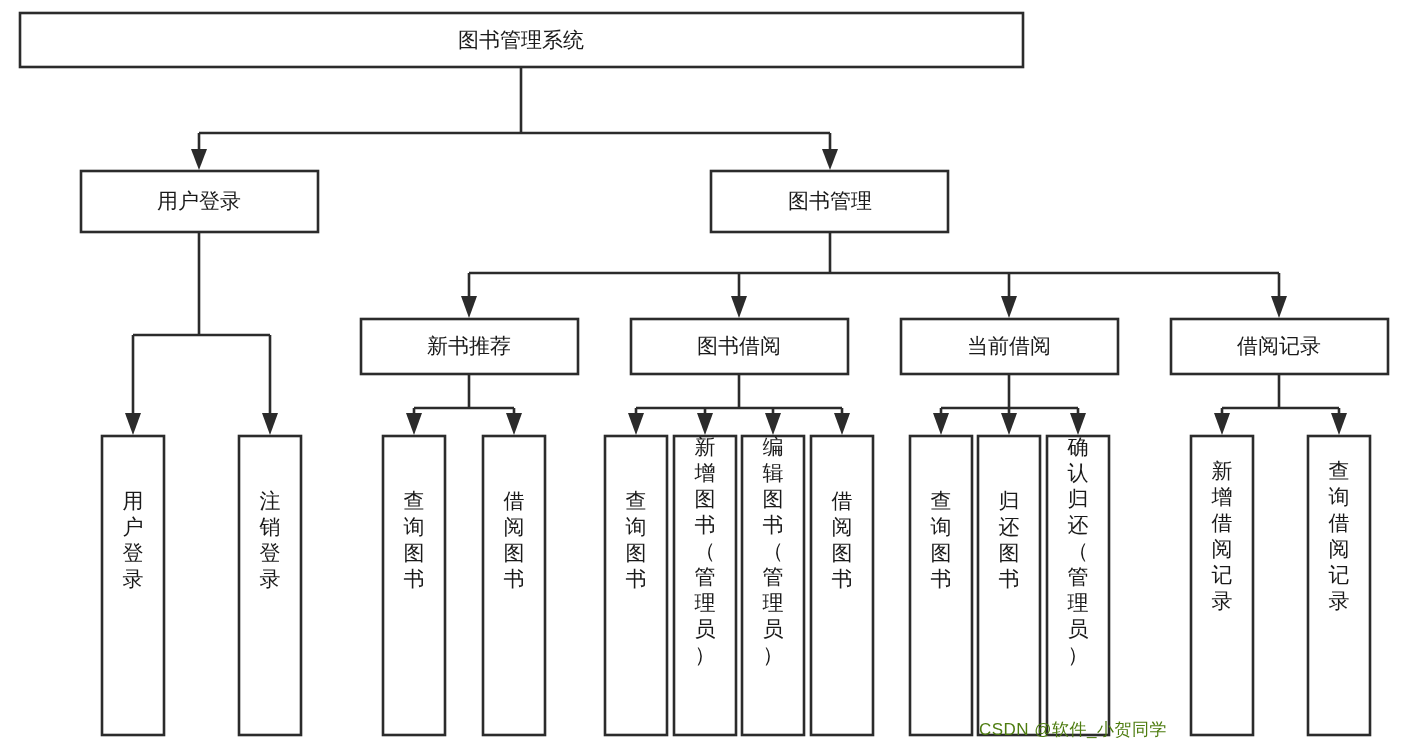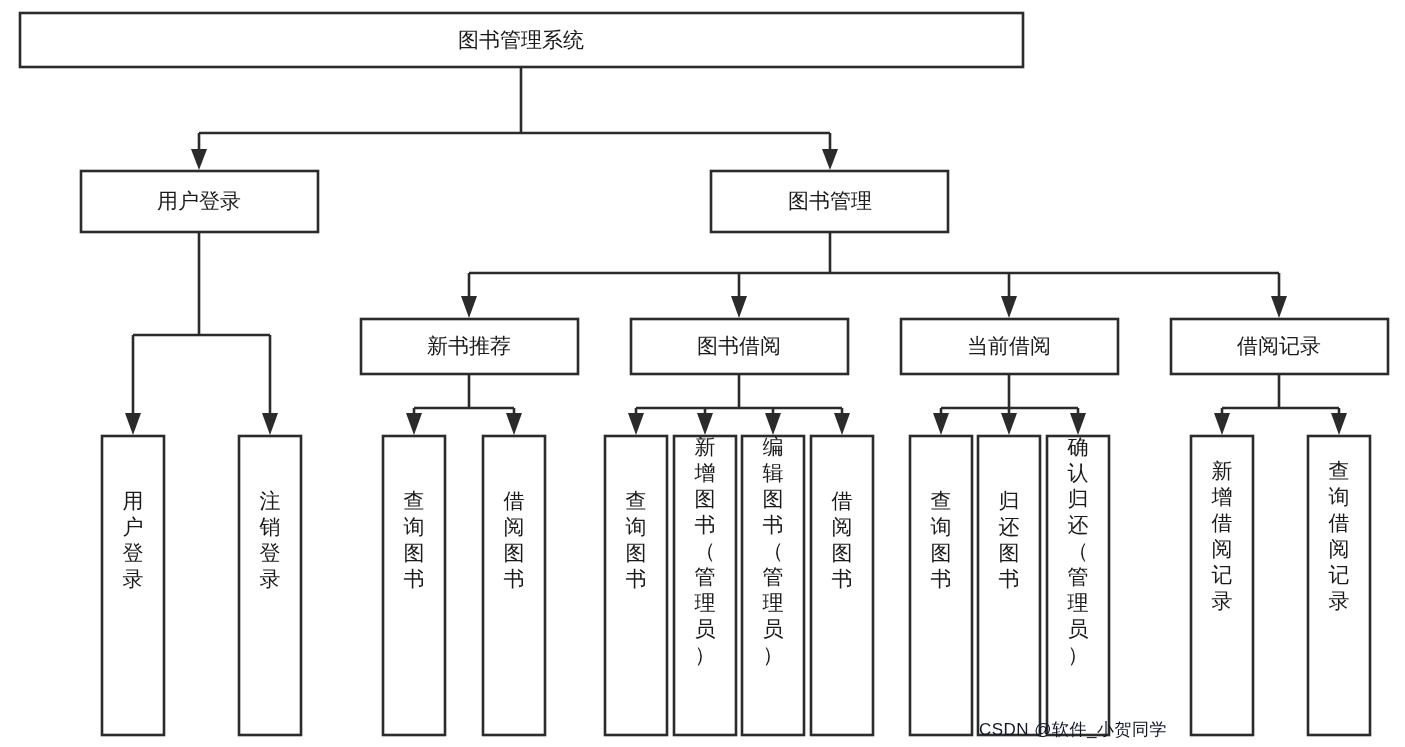--- a/index.html
+++ b/index.html
@@ -53,21 +53,21 @@
     font-family: "Liberation Sans", sans-serif;
     font-size: 21px;
     fill: #1a1a1a;
   }
   .watermark {
     position: absolute;
     right: 8px;
     bottom: 6px;
     font-family: "Liberation Sans", sans-serif;
     font-size: 17px;
-    color: #0f172a;
+    color: #4d7c0f;
     letter-spacing: 0.5px;
     white-space: nowrap;
     pointer-events: none;
   }
 </style>
 </head>
 <body>
 
 <div id="diagram-root">
   <svg class="diagram-canvas" viewBox="0 0 1405 747" xmlns="http://www.w3.org/2000/svg">

